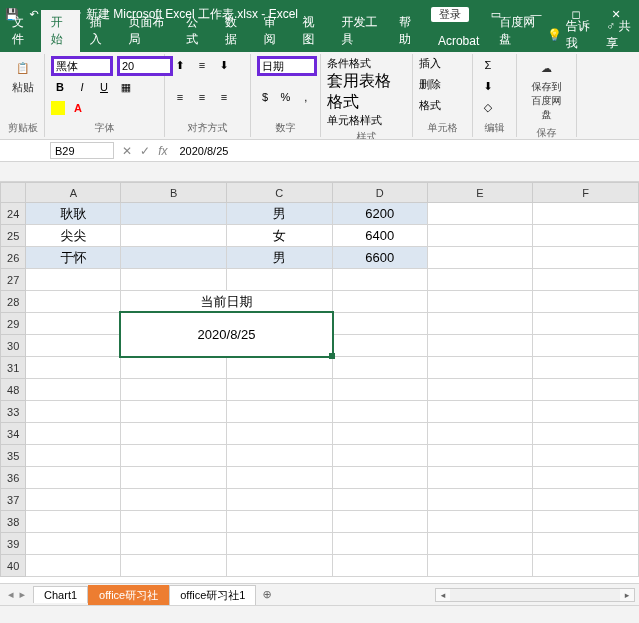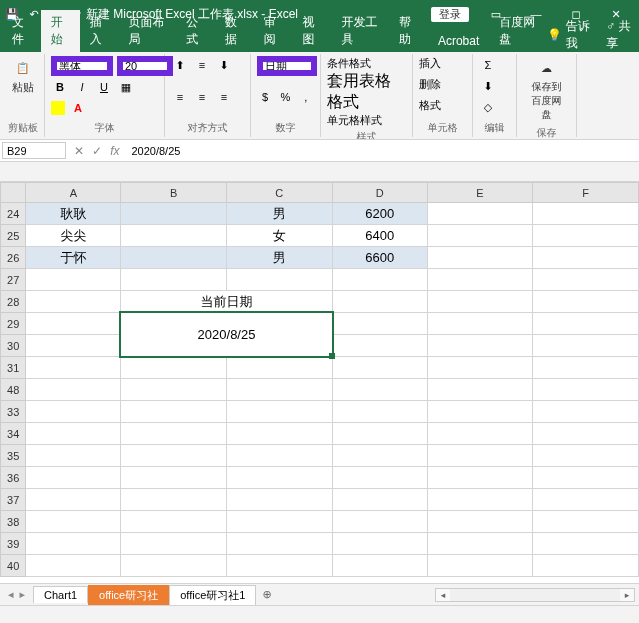--- a/index.html
+++ b/index.html
@@ -14,23 +14,23 @@
 .menubar { background: #217346; height: 24px; display: flex; align-items: flex-end; color: #fff; padding: 0 2px; }
 .menu-tab { padding: 4px 10px 4px; font-size: 12px; cursor: pointer; }
 .menu-tab.active { background: #f3f3f3; color: #217346; }
 .menu-right { margin-left: auto; display: flex; gap: 4px; align-items: center; padding-right: 6px; }
 .ribbon { background: #f3f3f3; border-bottom: 1px solid #d4d4d4; height: 88px; display: flex; padding: 2px; overflow: hidden; }
 .ribbon-group { border-right: 1px solid #d4d4d4; padding: 2px 6px; display: flex; flex-direction: column; justify-content: space-between; }
 .ribbon-group-label { font-size: 10px; color: #666; text-align: center; margin-top: 2px; }
 .ribbon-big-btn { display: flex; flex-direction: column; align-items: center; gap: 2px; font-size: 11px; color: #333; padding: 2px 4px; }
 .ribbon-icon { width: 20px; height: 20px; display: flex; align-items: center; justify-content: center; }
 .ribbon-row { display: flex; gap: 4px; align-items: center; margin-bottom: 2px; }
-.font-select { border: 6px solid #6d28d9; background: #fff; padding: 1px 2px; font-size: 11px; height: 20px; }
+.font-select { border: 3px solid #6d28d9; background: #fff; padding: 1px 2px; font-size: 11px; height: 20px; }
 .mini-btn { width: 18px; height: 18px; border: 1px solid transparent; display: flex; align-items: center; justify-content: center; font-size: 11px; }
-.formula-bar { height: 22px; display: flex; border-bottom: 1px solid #d4d4d4; background: #fff; }
+.formula-bar { height: 22px; display: flex; border-bottom: 1px solid #d4d4d4; background: #fff; padding-left: 48px; }
 .name-box { width: 64px; border: 1px solid #ccc; padding: 2px 4px; font-size: 11px; background: #fff; margin: 2px; }
 .fb-btns { display: flex; align-items: center; padding: 0 6px; gap: 8px; color: #888; }
 .fb-input { flex: 1; border: none; padding: 2px 6px; font-size: 11px; }
 .gap-bar { height: 20px; background: #f3f3f3; border-bottom: 1px solid #d4d4d4; }
 .sheet-area { flex: 1; display: flex; overflow: hidden; }
 .sheet { flex: 1; position: relative; }
 table.grid { border-collapse: collapse; width: 100%; }
 .grid th { background: #e6e6e6; border: 1px solid #ccc; font-weight: normal; font-size: 11px; color: #333; height: 20px; text-align: center; }
 .grid th.corner { width: 24px; background: #e6e6e6; }
 .grid td.rowhdr { background: #e6e6e6; border: 1px solid #ccc; text-align: center; width: 24px; font-size: 11px; color: #333; }

